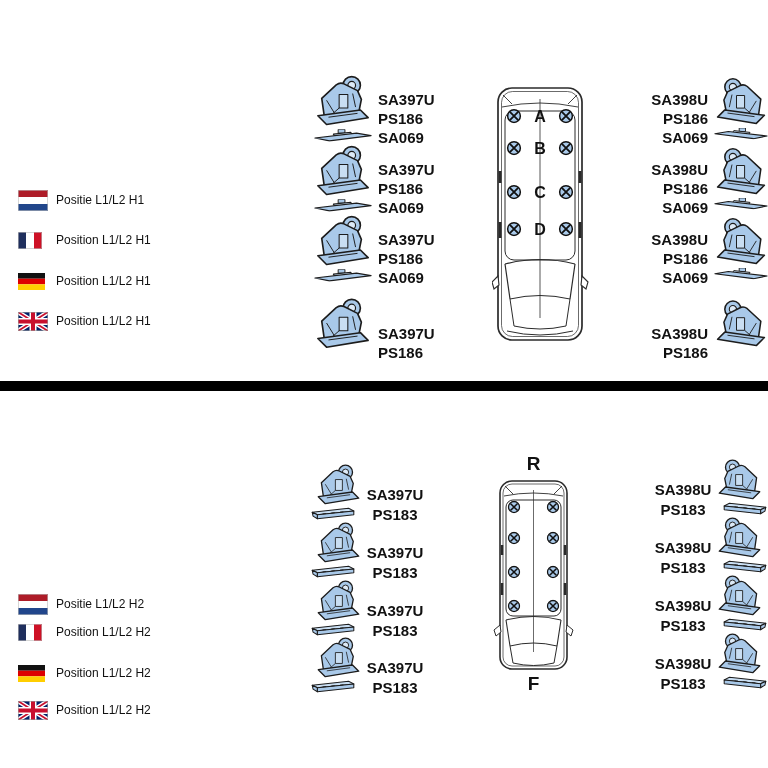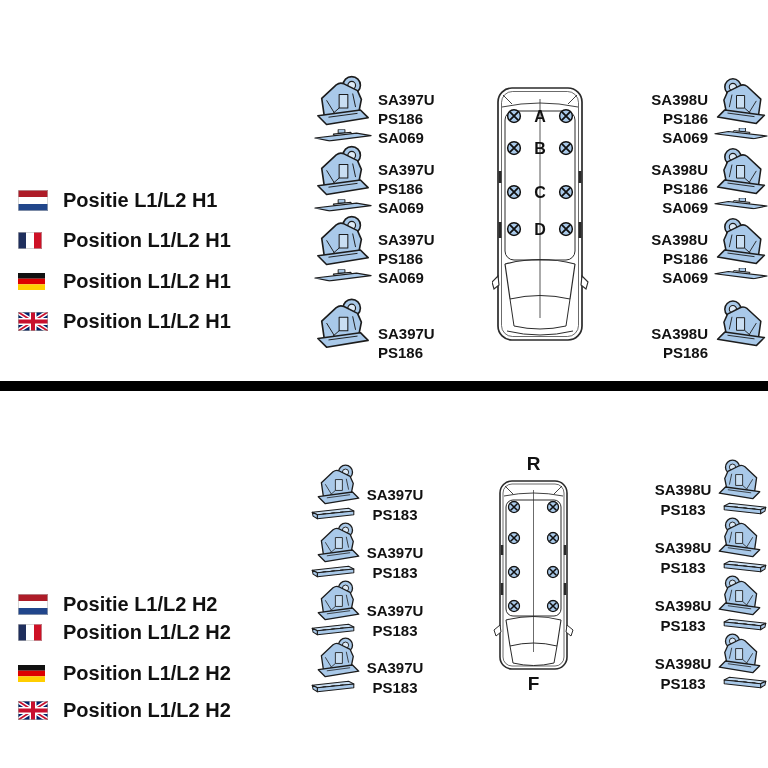--- a/index.html
+++ b/index.html
@@ -2,21 +2,21 @@
 <html style="--part_fill: #a9c9e9; --part_fill_light: #c9def2; --part_fill_lighter: #ddeaf7; --outline: #1c1c1c; --van_line: #2b2b2b; --divider: #000000; --text: #111111;"><head>
 <meta charset="utf-8">
 <style>
   html,body{margin:0;padding:0;background:#fff;}
   .page{position:relative;width:768px;height:768px;background:#fff;overflow:hidden;
         font-family:"Liberation Sans",sans-serif;color:#111;}
   .defs{position:absolute;width:0;height:0;overflow:hidden;}
   
   .legend-row{position:absolute;left:18px;display:flex;align-items:center;height:40px;}
   .flag-box{width:32px;display:flex;align-items:center;}
-  .legend-label{margin-left:13px;font-size:20px;font-weight:bold;white-space:nowrap;}
+  .legend-label{margin-left:6px;font-size:12px;font-weight:normal;white-space:nowrap;}
   
   .part-row{position:absolute;display:flex;align-items:flex-end;}
   .part-label{font-size:15px;font-weight:bold;line-height:19px;white-space:nowrap;}
   .part-label span{display:block;}
   .row-top .part-label{margin-top:12px;}
   .row-top-left .part-label{margin-left:6px;text-align:left;}
   .row-top-right{left:642px;}
   .row-top-right .part-label{width:66px;text-align:right;margin-right:6px;}
   .row-bot .part-label{line-height:20px;}
   .row-bot-left{left:310px;}

